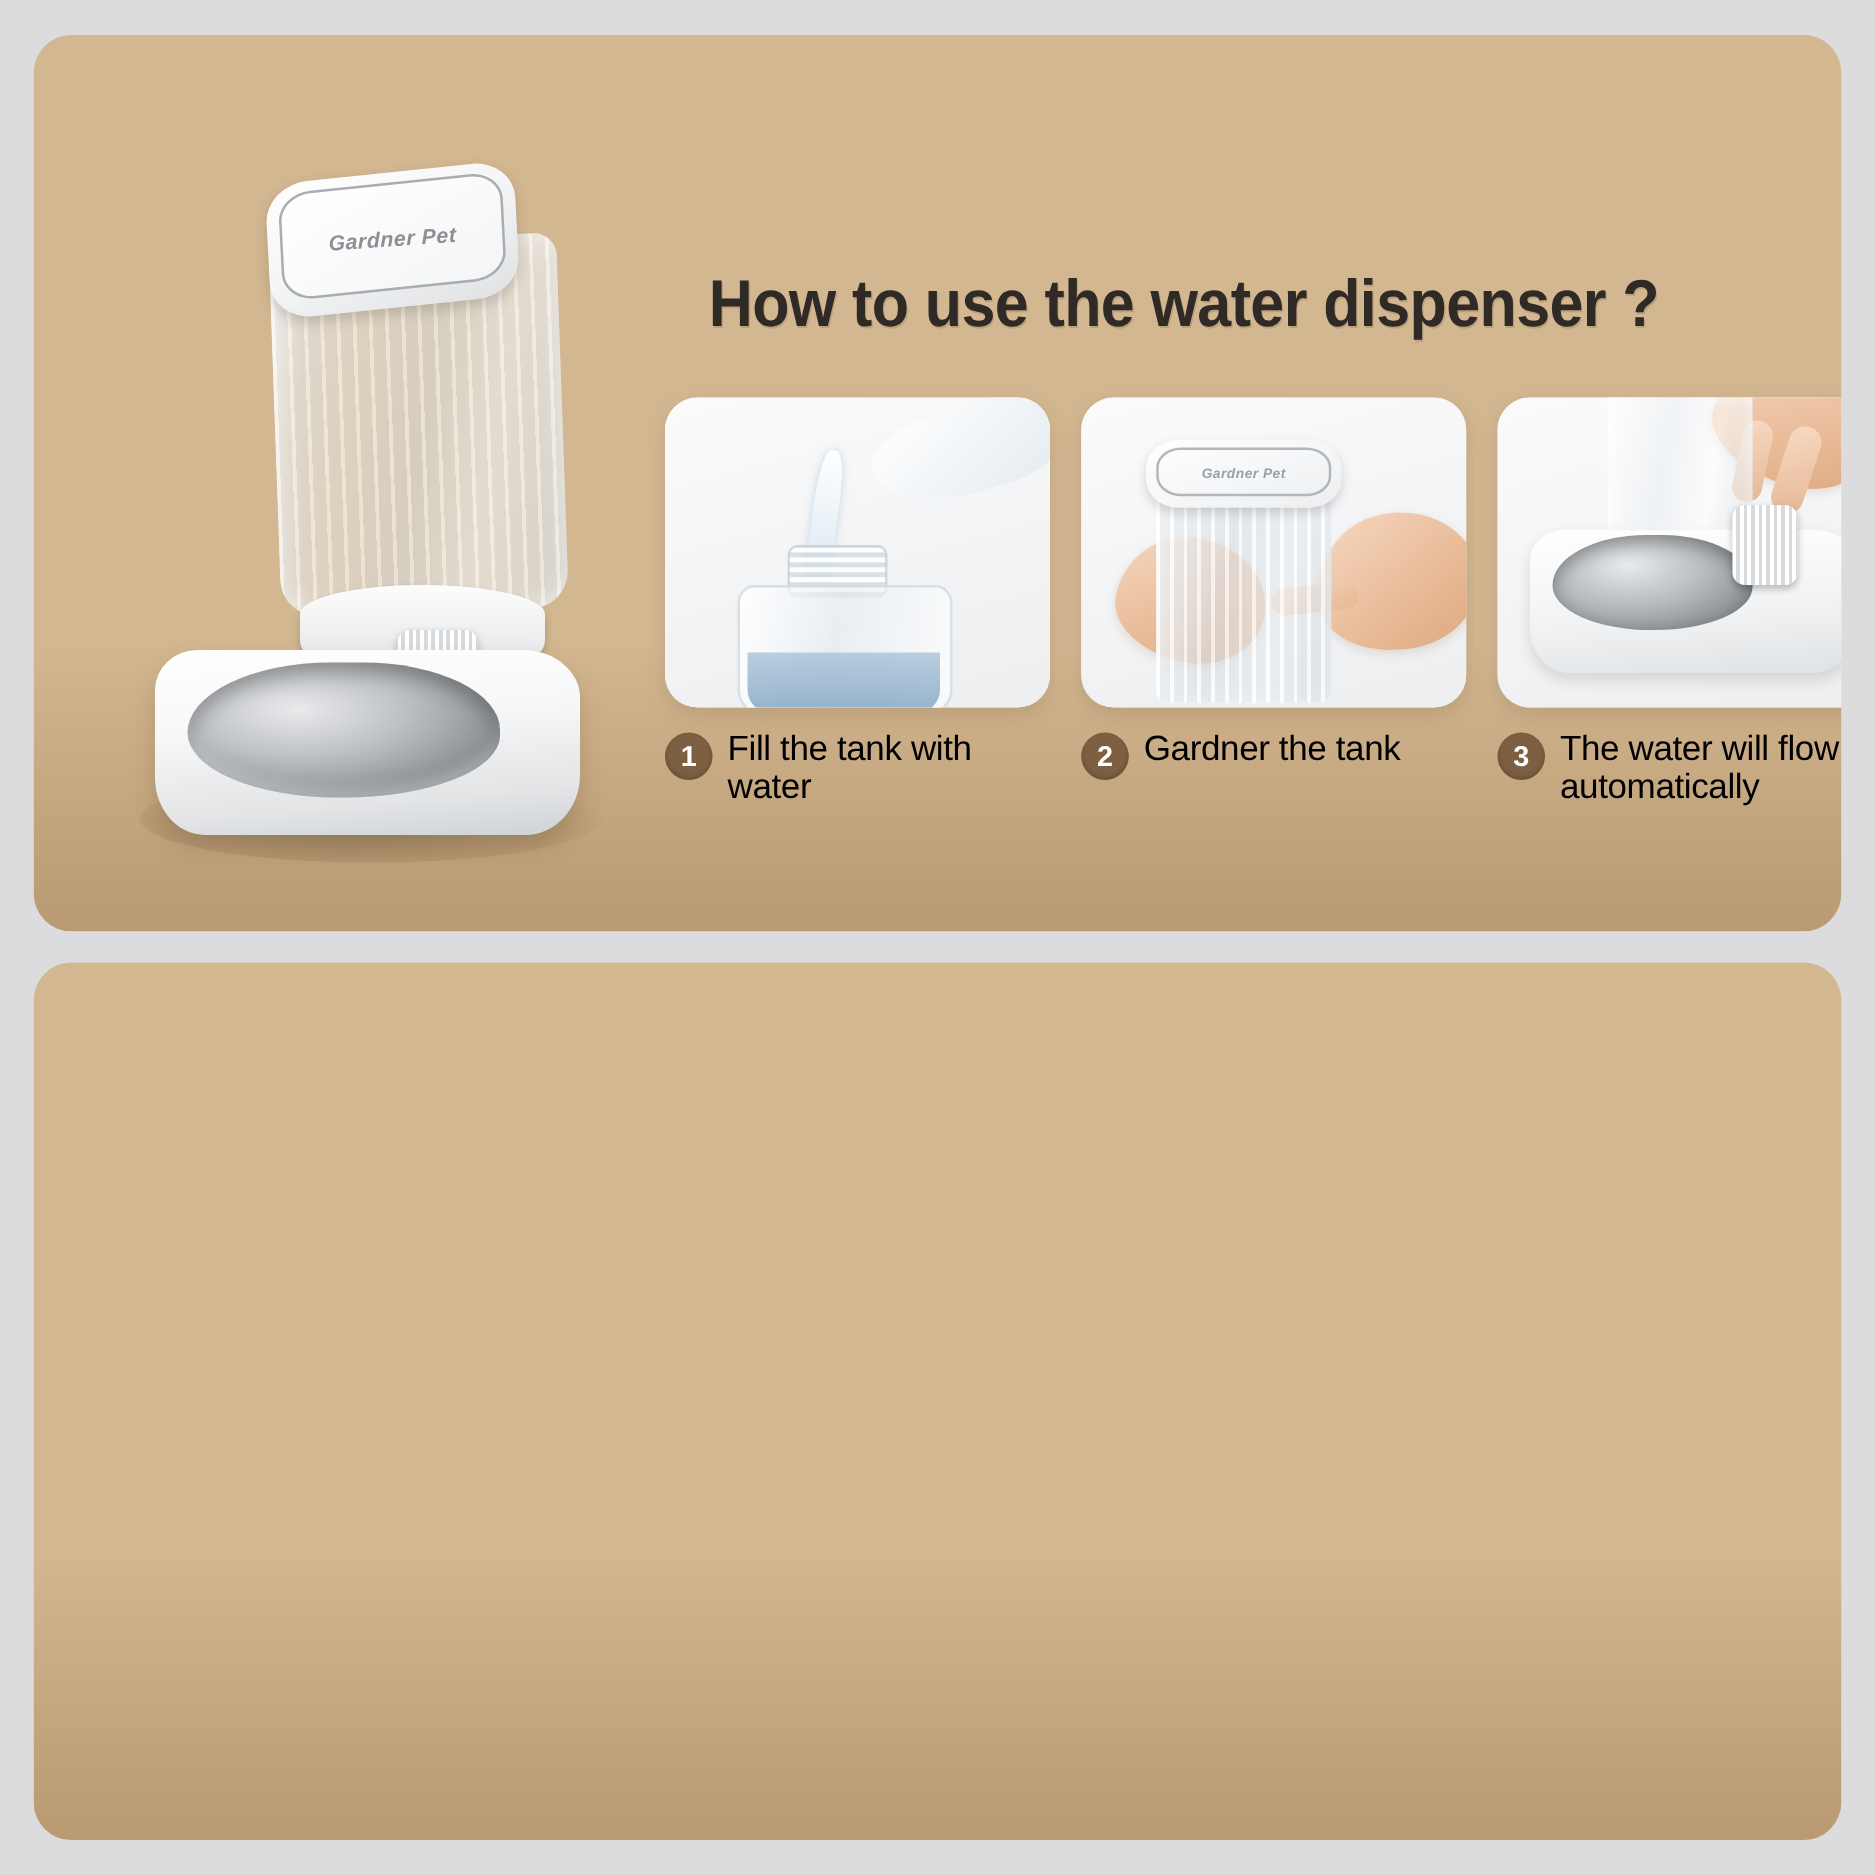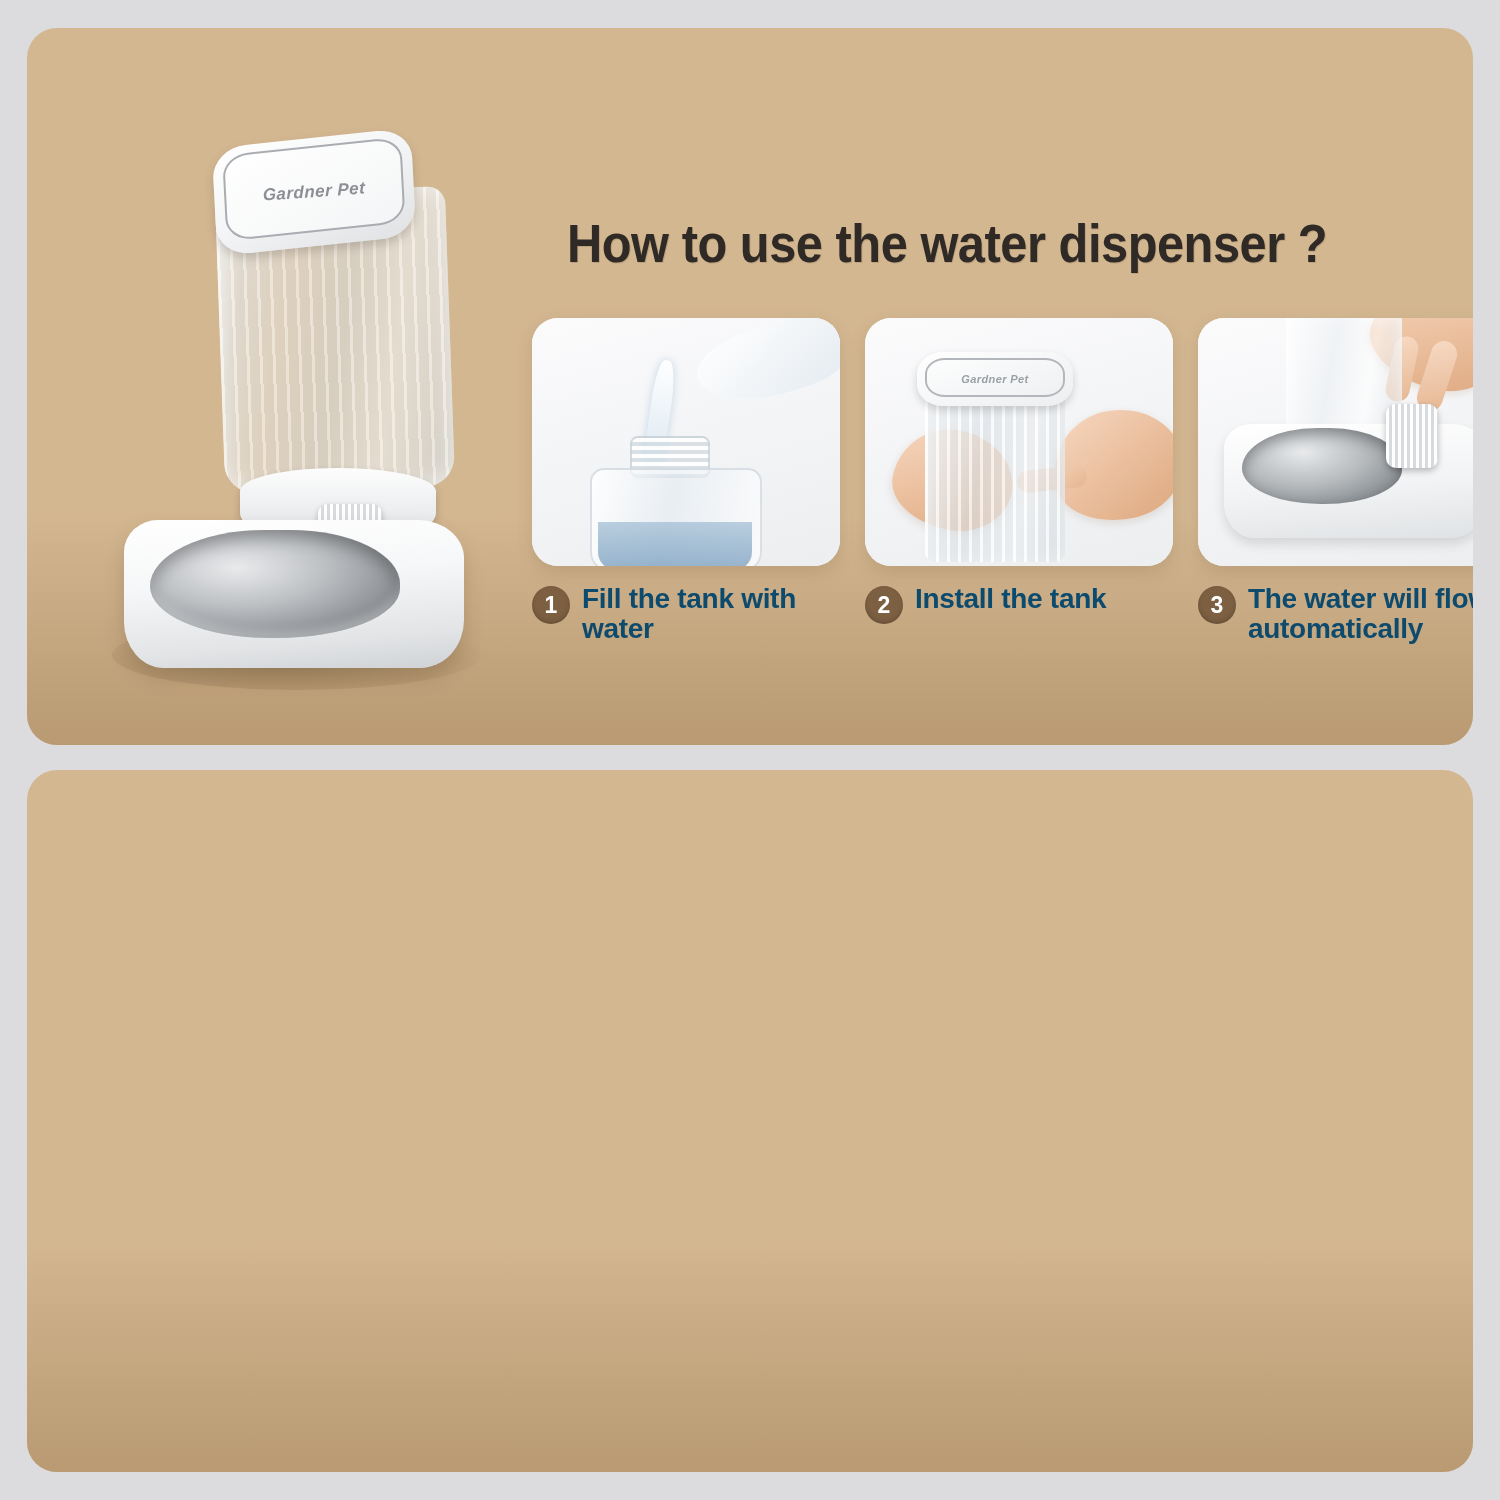--- a/index.html
+++ b/index.html
@@ -68,24 +68,24 @@
     width:38px;height:38px;border-radius:50%;
     background:#7d6042;
     color:#ffffff;
     font-weight:bold;font-size:23px;
     display:flex;align-items:center;justify-content:center;
     line-height:1;
     box-shadow:inset 0 -2px 4px rgba(0,0,0,.18);
     margin-top:2px;
   }
   .label-text{
-    font-weight:bold;
+    font-weight:normal;
     font-size:28px;
     line-height:1.08;
-    color:#0c4a6e;
+    color:#000000;
     letter-spacing:-0.3px;
   }
 
   
   .product{position:absolute;}
   #product-water{left:75px;top:100px;width:400px;height:570px;}
 
   .prod-shadow{
     position:absolute;left:10px;bottom:8px;width:370px;height:70px;
     background:radial-gradient(ellipse at 45% 60%,rgba(120,94,62,.45) 0%,rgba(140,112,78,.20) 55%,rgba(140,112,78,0) 75%);
@@ -294,21 +294,21 @@
             <div class="mini-tank" style="left:60px;top:68px;width:140px;height:176px;">
               <div class="ribs"></div>
             </div>
             <div class="mini-lid" style="left:52px;top:34px;width:156px;height:54px;">
               <div class="mini-brand">Gardner Pet</div>
             </div>
           </div>
         </div>
         <div class="label-row">
           <div class="badge">2</div>
-          <div class="label-text">Install the tank</div>
+          <div class="label-text">Gardner the tank</div>
         </div>
       </div>
 
       <div class="step">
         <div class="thumb">
           <div class="scene">
             <div class="sc-bg"></div>
             <div class="hand" style="right:4px;top:-26px;width:132px;height:96px;transform:rotate(18deg);"></div>
             <div class="finger" style="right:56px;top:22px;width:26px;height:72px;transform:rotate(18deg);"></div>
             <div class="finger" style="right:92px;top:18px;width:24px;height:66px;transform:rotate(12deg);"></div>

